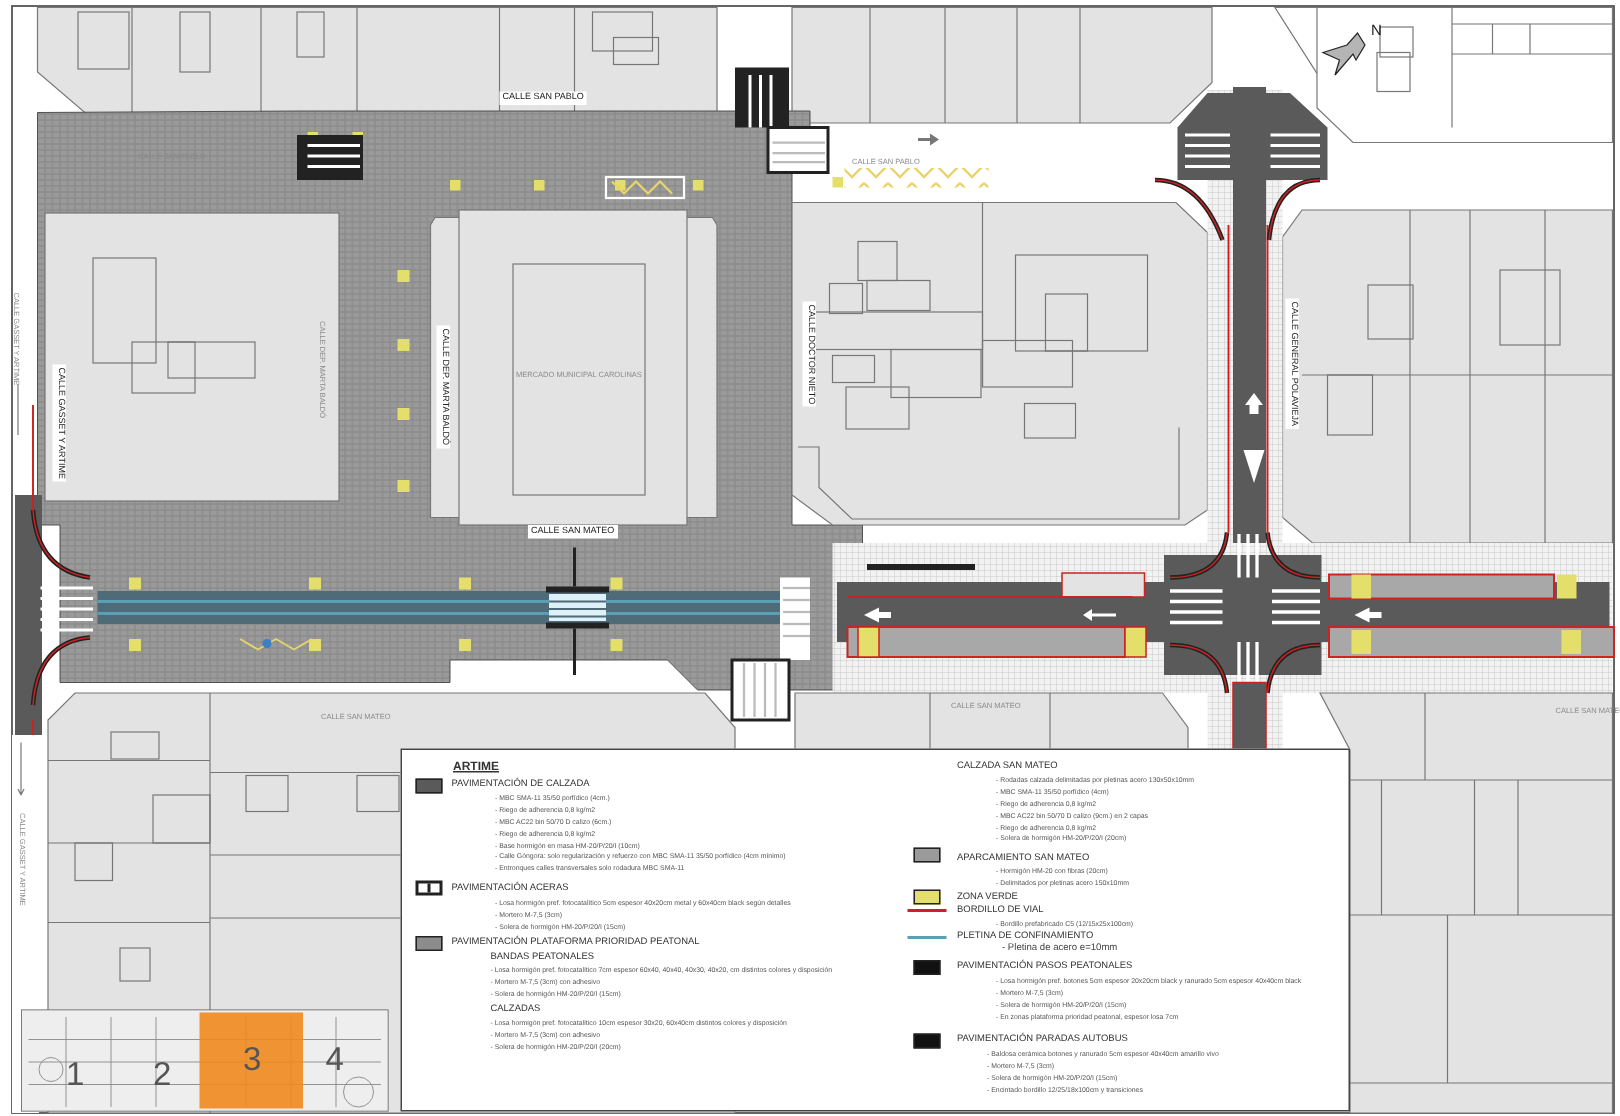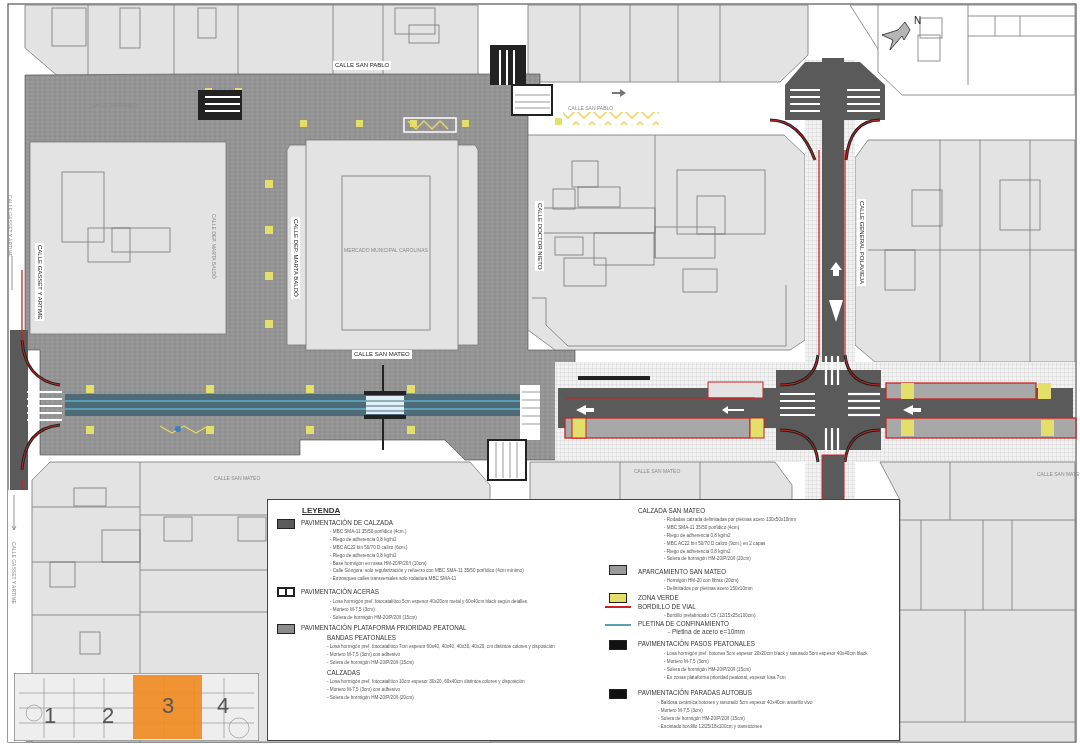--- a/index.html
+++ b/index.html
@@ -351,21 +351,21 @@
     </g>
     <rect x="119" y="2" width="69" height="64" fill="#f08a1e" opacity="0.9"></rect>
   </svg>
   <div class="num" style="left:30px;top:30px;">1</div>
   <div class="num" style="left:88px;top:30px;">2</div>
   <div class="num" style="left:148px;top:20px;">3</div>
   <div class="num" style="left:203px;top:20px;">4</div>
 </div>
 
 <div class="legend">
-  <div class="lg-title">LEYENDA</div>
+  <div class="lg-title">ARTIME</div>
 
   <div class="sw" style="left:9px;top:19px;background:#5a5a5a;"></div>
   <div class="lg-sec" style="left:33px;top:19px;">PAVIMENTACIÓN DE CALZADA</div>
   <div class="lg-item" style="left:62px;top:28px;">
     <div>- MBC SMA-11 35/50 porfídico (4cm.)</div>
     <div>- Riego de adherencia 0,8 kg/m2</div>
     <div>- MBC AC22 bin 50/70 D calizo (6cm.)</div>
     <div>- Riego de adherencia 0,8 kg/m2</div>
     <div>- Base hormigón en masa HM-20/P/20/I (10cm)</div>
     <div>- Calle Góngora: solo regularización y refuerzo con MBC SMA-11 35/50 porfídico (4cm mínimo)</div>

